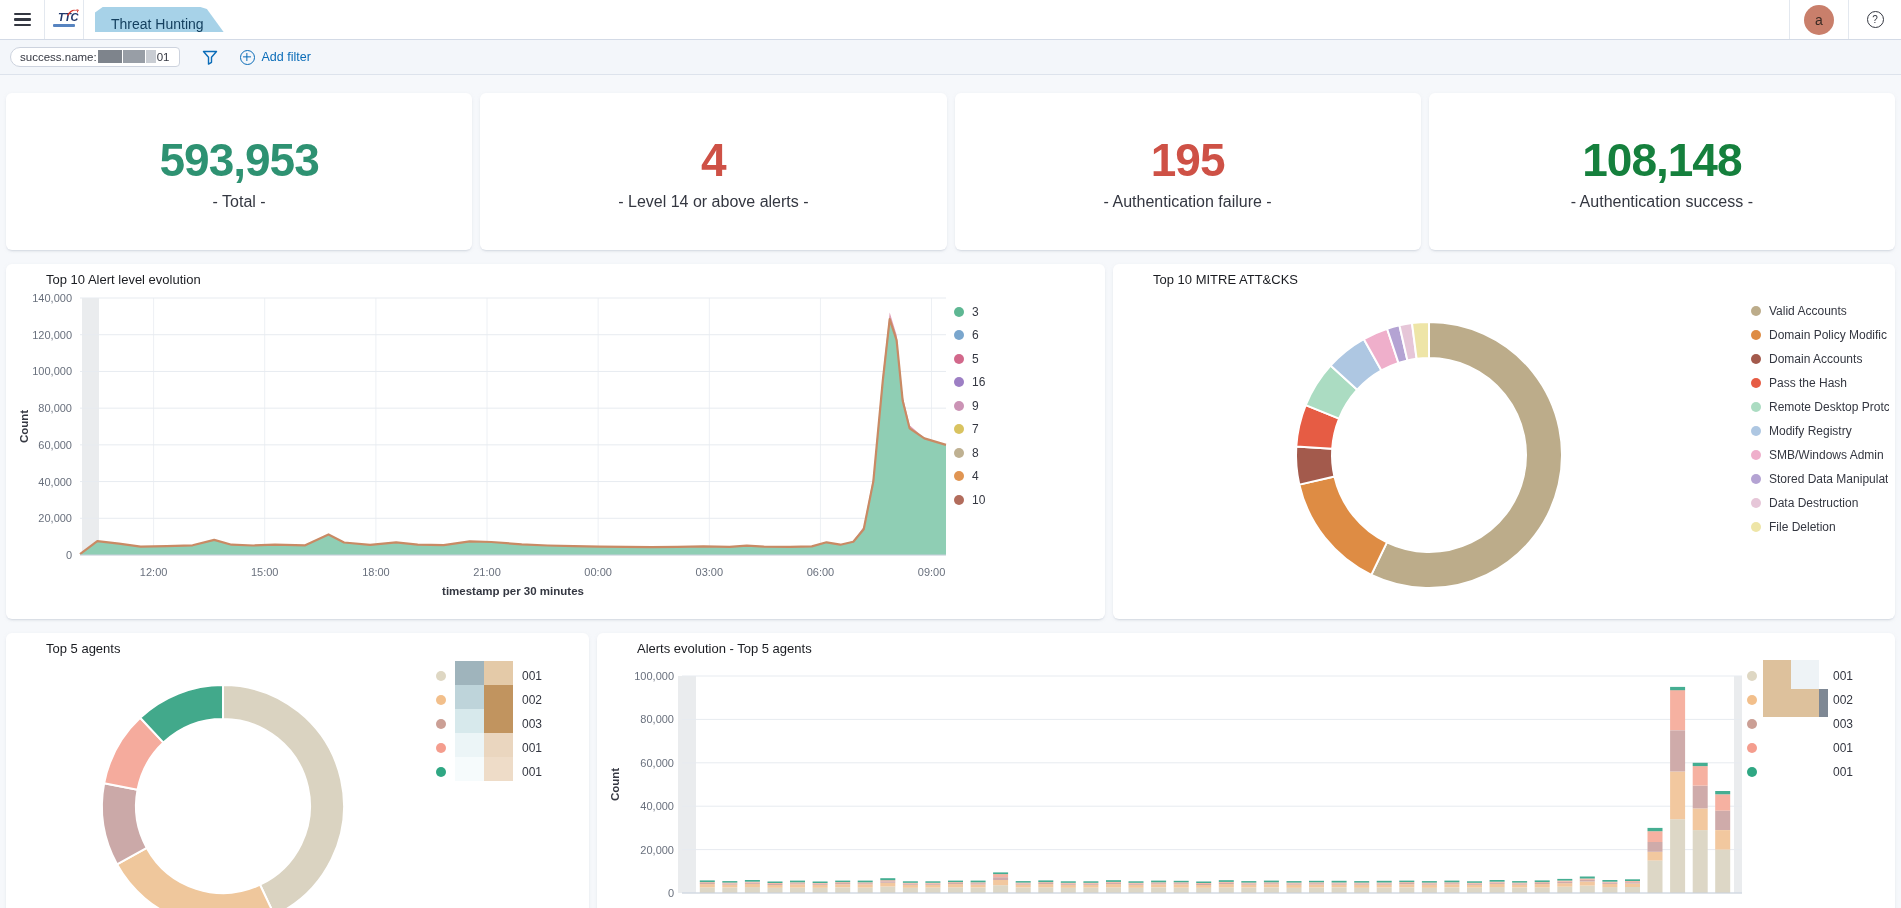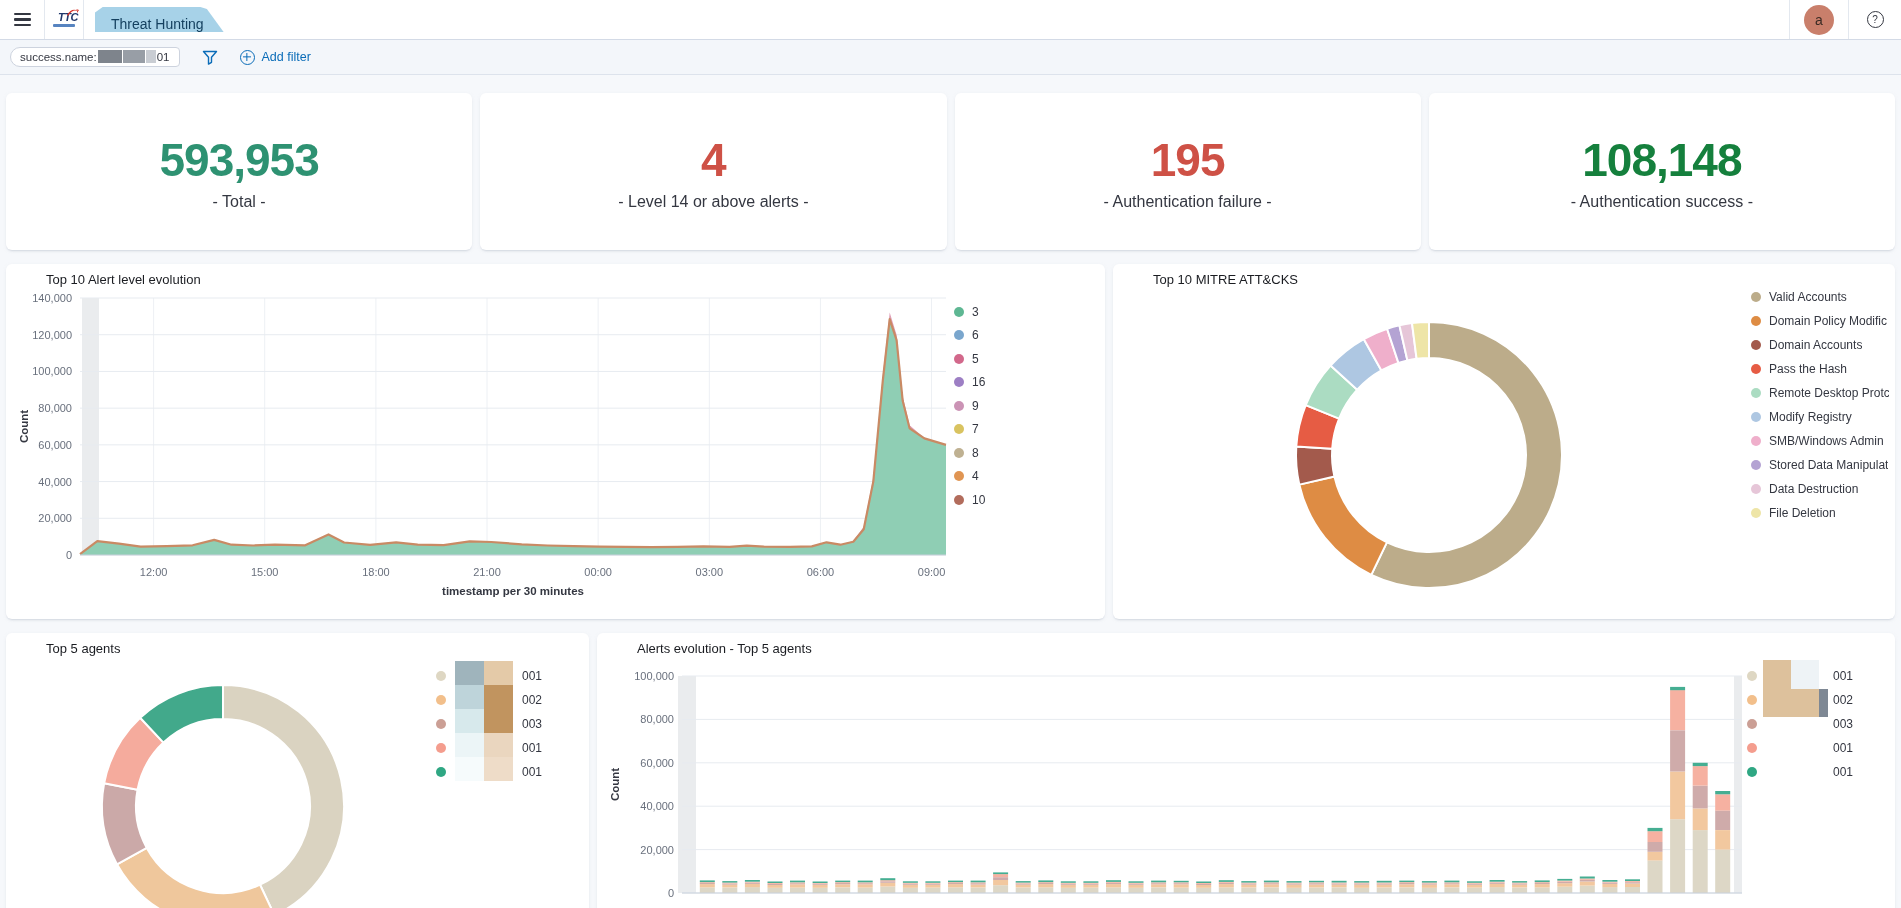--- a/index.html
+++ b/index.html
@@ -62,21 +62,21 @@
   #panel-mitre { flex:1; height:355px; }
   #panel-agents{ width:583px; height:320px; }
   #panel-evo   { flex:1; height:320px; }
 
   
   .legend { position:absolute; z-index:2; }
   .lg-row { display:flex; align-items:center; cursor:pointer; }
   .lg-dot { width:10px; height:10px; border-radius:50%; flex:0 0 auto; }
   .lg-label { font-size:12px; color:#343741; margin-left:8px; white-space:nowrap; overflow:hidden; }
   #area-legend  { left:948px; top:36px; } #area-legend .lg-row { height:23.5px; }
-  #mitre-legend { left:638px; top:21px; width:138px;text-align:right; } #mitre-legend .lg-row { height:24px; }
+  #mitre-legend { left:638px; top:35px; width:138px;text-align:right; } #mitre-legend .lg-row { height:24px; }
   #agents-legend{ left:430px; top:31px; width:120px; } #agents-legend .lg-row { height:24px; }
   #evo-legend   { left:1150px; top:31px; width:110px; } #evo-legend .lg-row { height:24px; }
   .lg-right .lg-label { margin-left:0; width:96px; text-align:right; }
   .redact { position:absolute; z-index:4; }
 </style>
 </head>
 <body>
 
 <header class="topbar">
   <div class="tb-left">

